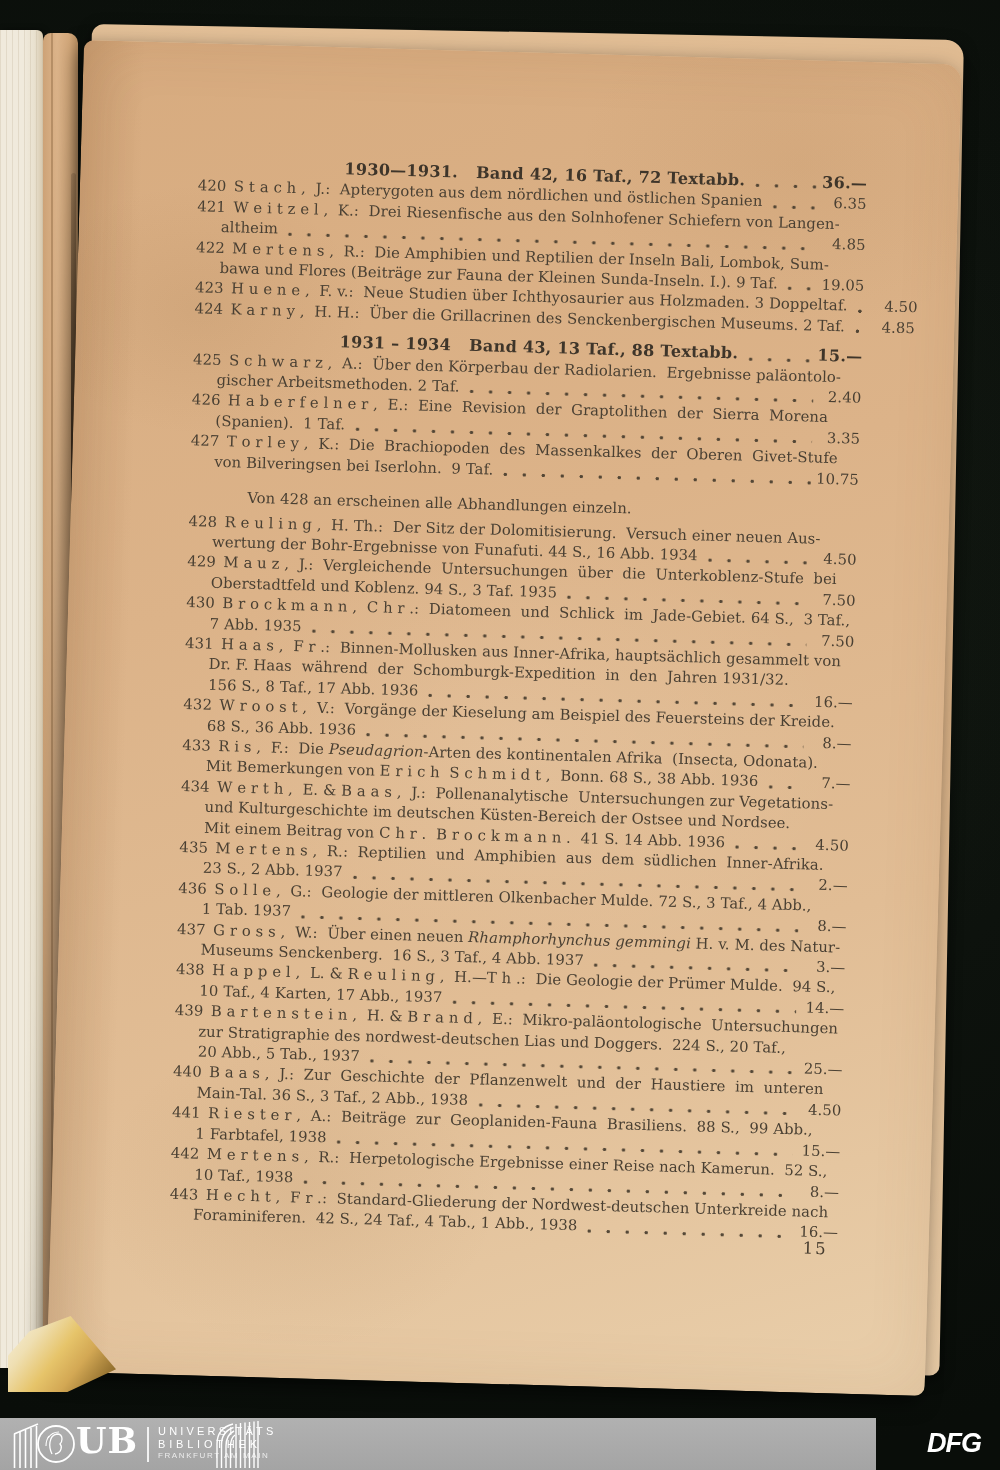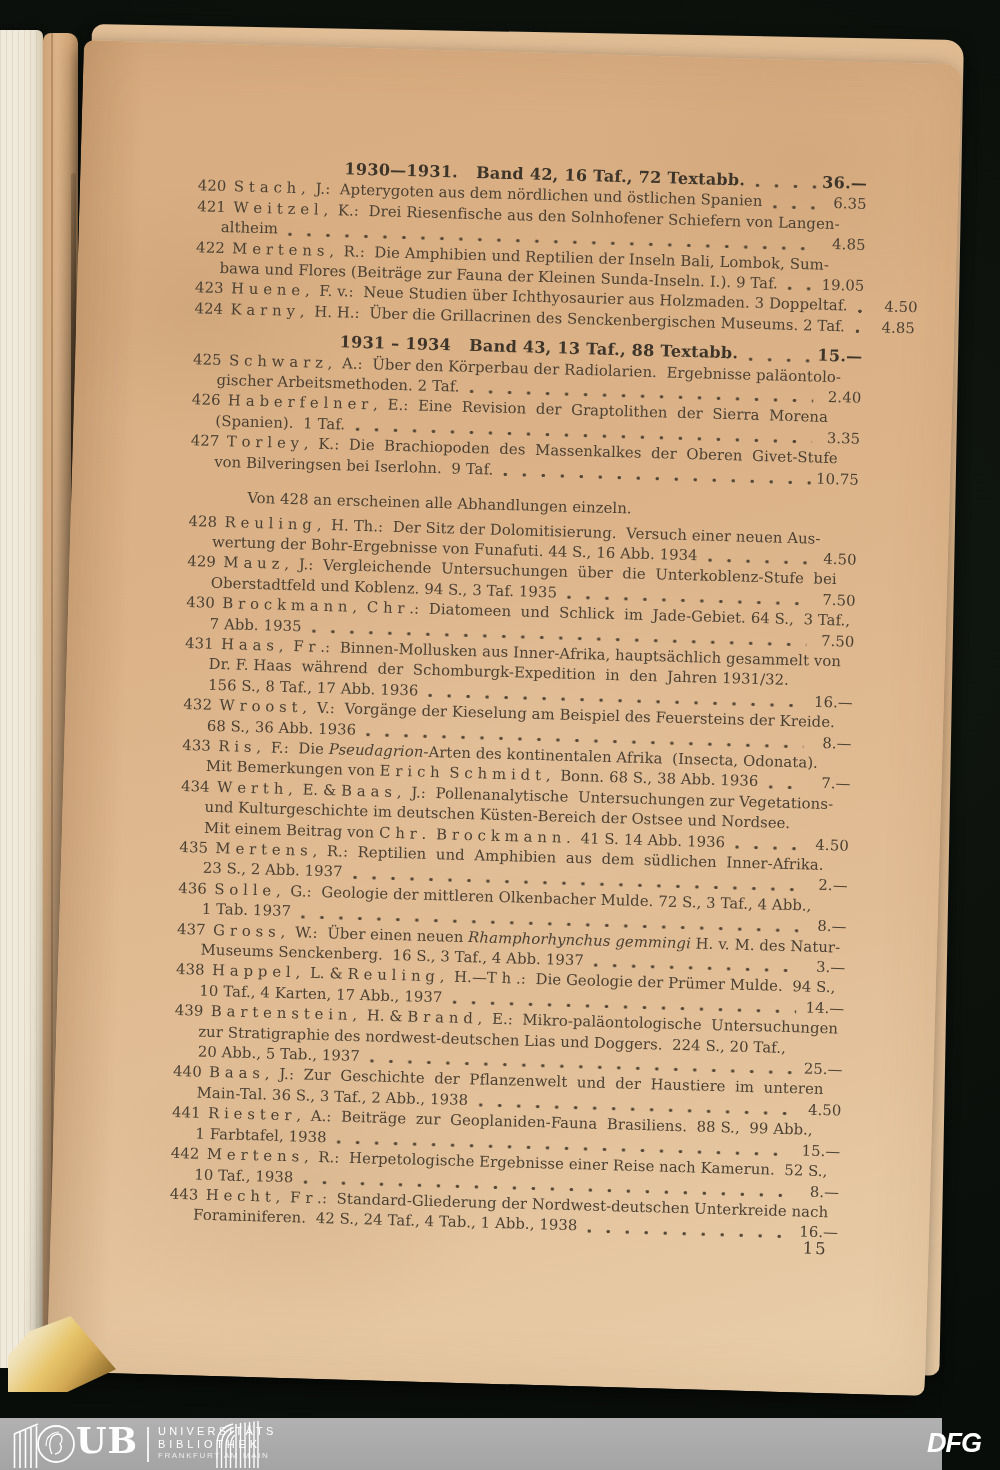--- a/index.html
+++ b/index.html
@@ -61,21 +61,21 @@
   .hprice { flex:0 0 auto; min-width:48px; text-align:right; font-weight:bold; }
   .pagenum { position:absolute; left:752px; top:1178px; font-size:16.5px; letter-spacing:2px; color:#463c2f; }
 
   
   .dogear { position:absolute; left:8px; top:1316px; width:108px; height:76px;
             background: linear-gradient(128deg, #f7f1e2 0%, #efdfb2 26%, #e6c46a 48%, #d3a854 66%, #93702f 88%, #4a3514 100%);
             clip-path: polygon(0 52%, 20% 20%, 58% 0, 100% 70%, 55% 100%, 0 100%);
             box-shadow: 0 3px 6px rgba(0,0,0,.4); }
 
   
-  .footer { position:absolute; left:0; top:1418px; width:942px; height:52px;
+  .footer { position:absolute; left:0; top:1418px; width:876px; height:52px;
             background: linear-gradient(180deg, #b1b1b1, #a4a4a4);
             font-family:"Liberation Sans", sans-serif; color:#fff; }
   .footer svg { position:absolute; }
   .ub-abbrev { position:absolute; left:76px; top:2px; font-family:"DejaVu Serif", serif;
                font-weight:bold; font-size:35px; letter-spacing:1px; }
   .ub-divider { position:absolute; left:147px; top:9px; width:2px; height:35px; background:#f2f2f2; }
   .ub-text { position:absolute; left:158px; top:7px; line-height:12.5px; }
   .ub-text .l1 { font-size:11px; letter-spacing:3.2px; }
   .ub-text .l2 { font-size:11px; letter-spacing:3.8px; }
   .ub-text .l3 { font-size:8px; letter-spacing:1.6px; color:#ececec; }

